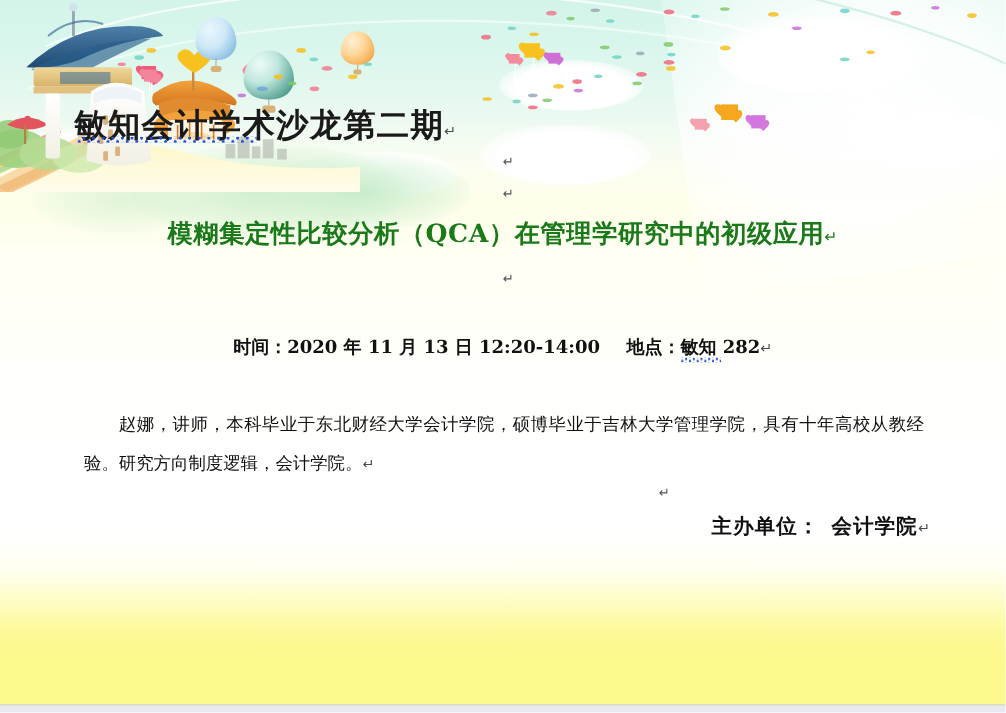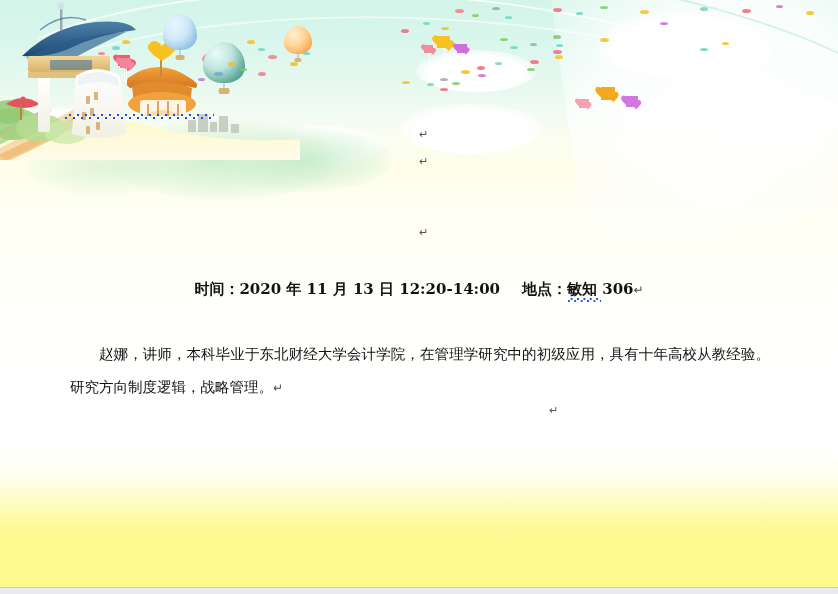--- a/index.html
+++ b/index.html
@@ -365,31 +365,40 @@
       <div class="heart-wrap" style="left: 120px; top: 58px; width: 11px; height: 26px;">
         <div class="heart-string" style="left: 5.5px; top: 10px; height: 16px;"></div>
         <div class="heart" style="left: 0px; top: 0px; width: 11px; height: 10px; background: rgb(244, 132, 156);"></div>
       </div>
     </div>
 
   <div class="bg-bottom-fade"></div>
   <div class="bottom-edge-line"></div>
   <div class="bottom-edge"></div>
 
+  <div class="banner-title">
+    <span>敏知会计学术沙龙第二期</span><span class="pilcrow pilcrow-dark">↵</span>
+  </div>
   <div class="wavy"></div>
 
+  <div class="main-title">
+    <span>模糊集定性比较分析（QCA）在管理学研究中的初级应用</span><span class="pilcrow pilcrow-green">↵</span>
+  </div>
 
 
   <div class="meta-line">
-    <span>时间：</span><span>2020 年 11 月 13 日  12:20-14:00</span><span style="display:inline-block;width:22px"></span><span>地点：</span><span class="meta-venue"><span>敏知 306</span><span class="venue-wavy"></span></span><span class="pilcrow pilcrow-dark">↵</span>
+    <span>时间：</span><span>2020 年 11 月 13 日  12:20-14:00</span><span style="display:inline-block;width:22px"></span><span>地点：</span><span class="meta-venue"><span>敏知 282</span><span class="venue-wavy"></span></span><span class="pilcrow pilcrow-dark">↵</span>
   </div>
 
   <div class="body-text">
-    <span>赵娜，讲师，本科毕业于东北财经大学会计学院，在管理学研究中的初级应用，具有十年高校从教经验。研究方向制度逻辑，战略管理。</span><span class="pilcrow pilcrow-dark">↵</span>
-  </div>
-
+    <span>赵娜，讲师，本科毕业于东北财经大学会计学院，硕博毕业于吉林大学管理学院，具有十年高校从教经验。研究方向制度逻辑，会计学院。</span><span class="pilcrow pilcrow-dark">↵</span>
+  </div>
+
+  <div class="organizer">
+    <span>主办单位：</span><span style="display:inline-block;width:10px"></span><span>会计学院</span><span class="pilcrow pilcrow-dark">↵</span>
+  </div>
 
   <div class="para-mark" style="left:419px;top:128px">↵</div>
   <div class="para-mark" style="left:419px;top:155px">↵</div>
   <div class="para-mark" style="left:419px;top:226px">↵</div>
   <div class="para-mark" style="left:549px;top:404px">↵</div>
   <div class="para-mark" style="left:70px;top:404px;opacity:0">↵</div>
 </div>
 
 </body></html>

